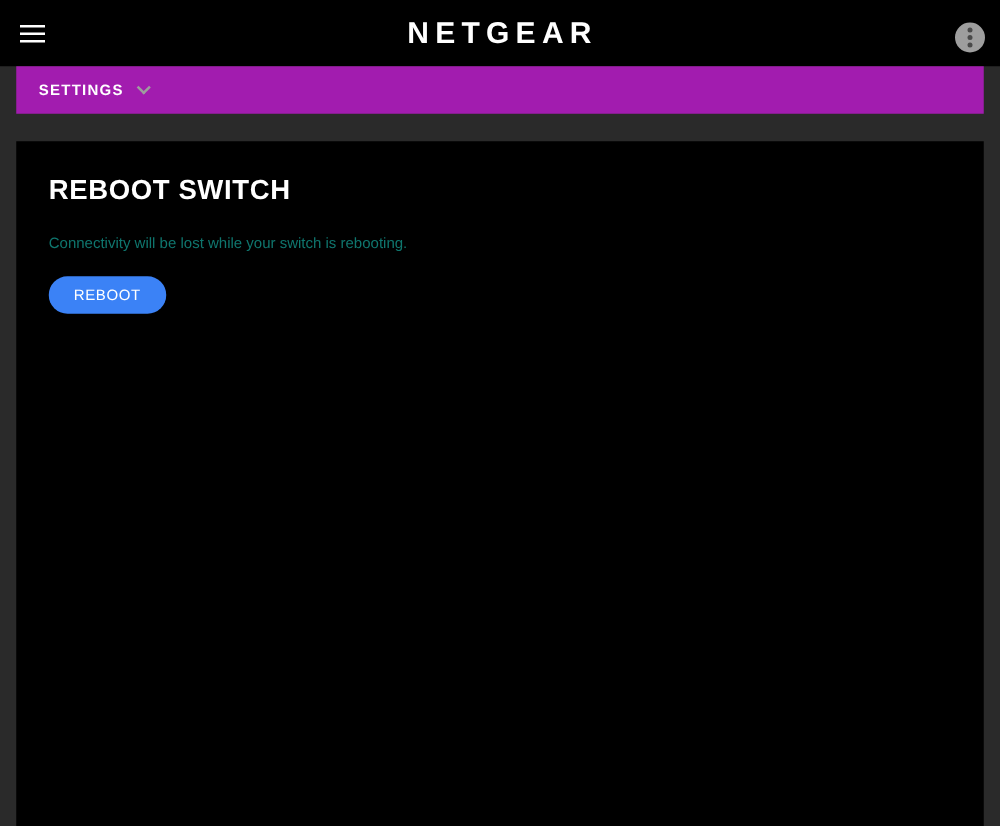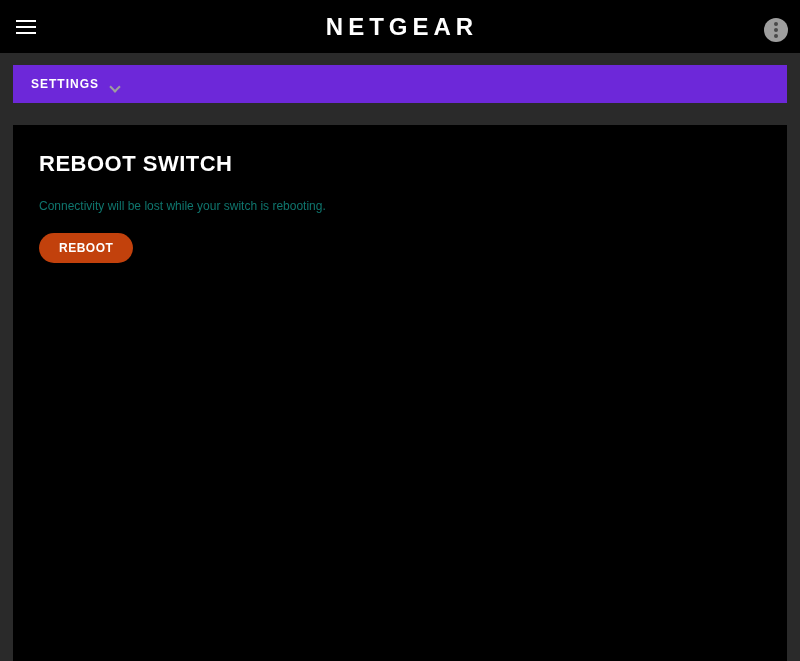--- a/index.html
+++ b/index.html
@@ -64,25 +64,25 @@
     
     .more-icon span {
       display: block;
       width: 4px;
       height: 4px;
       background-color: #4a4a4a;
       border-radius: 50%;
     }
     
     .breadcrumb-bar {
-      margin: 12px 13px;
-      background-color: #6d28d9;
+      margin: 0 13px;
+      background-color: #a21caf;
       padding: 12px 18px;
       display: flex;
-      align-items: flex-end;
+      align-items: center;
       gap: 12px;
     }
     
     .breadcrumb-text {
       color: #ffffff;
       font-size: 12px;
       font-weight: bold;
       letter-spacing: 1px;
     }
     
@@ -112,27 +112,27 @@
       margin-bottom: 22px;
     }
     
     .panel-description {
       color: #0f766e;
       font-size: 12px;
       margin-bottom: 20px;
     }
     
     .reboot-button {
-      background-color: #c2410c;
+      background-color: #3b82f6;
       color: #ffffff;
       border: none;
       border-radius: 16px;
       padding: 8px 20px;
       font-size: 12px;
-      font-weight: bold;
+      font-weight: normal;
       letter-spacing: 0.5px;
       cursor: pointer;
     }
   </style>
 </head>
 <body>
 
 <div class="top-bar">
   <div class="hamburger-icon">
     <span></span>

